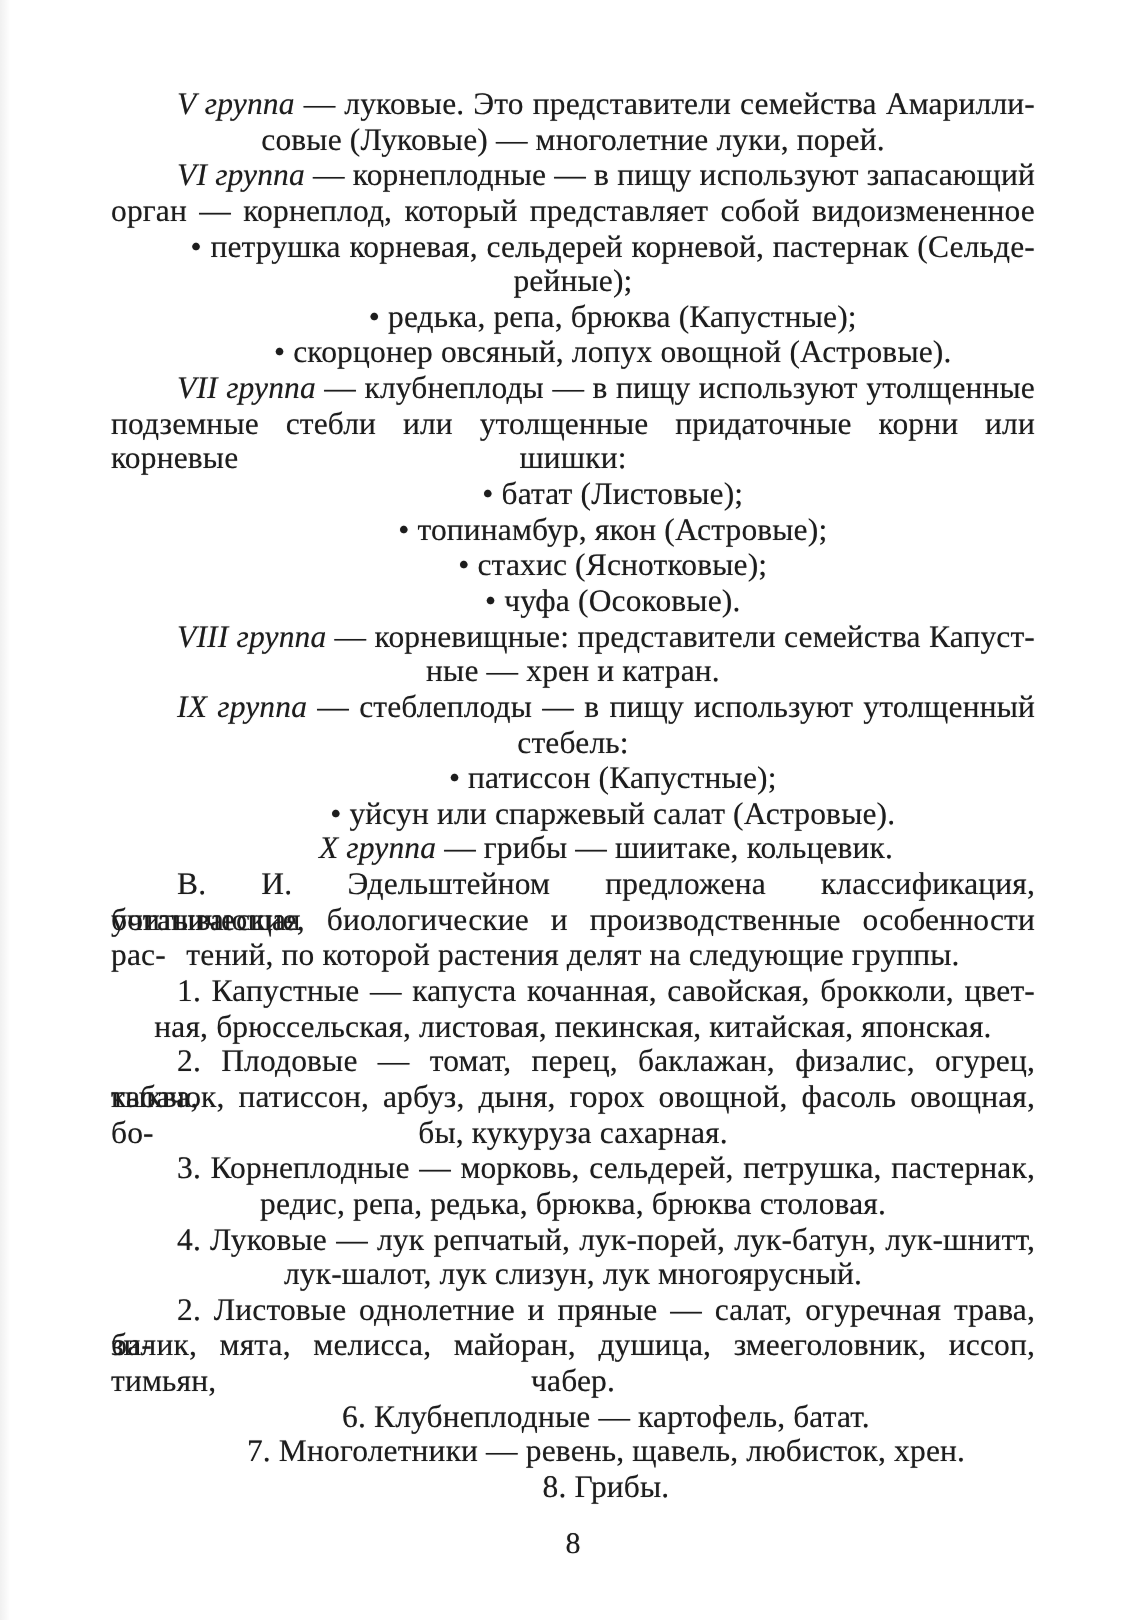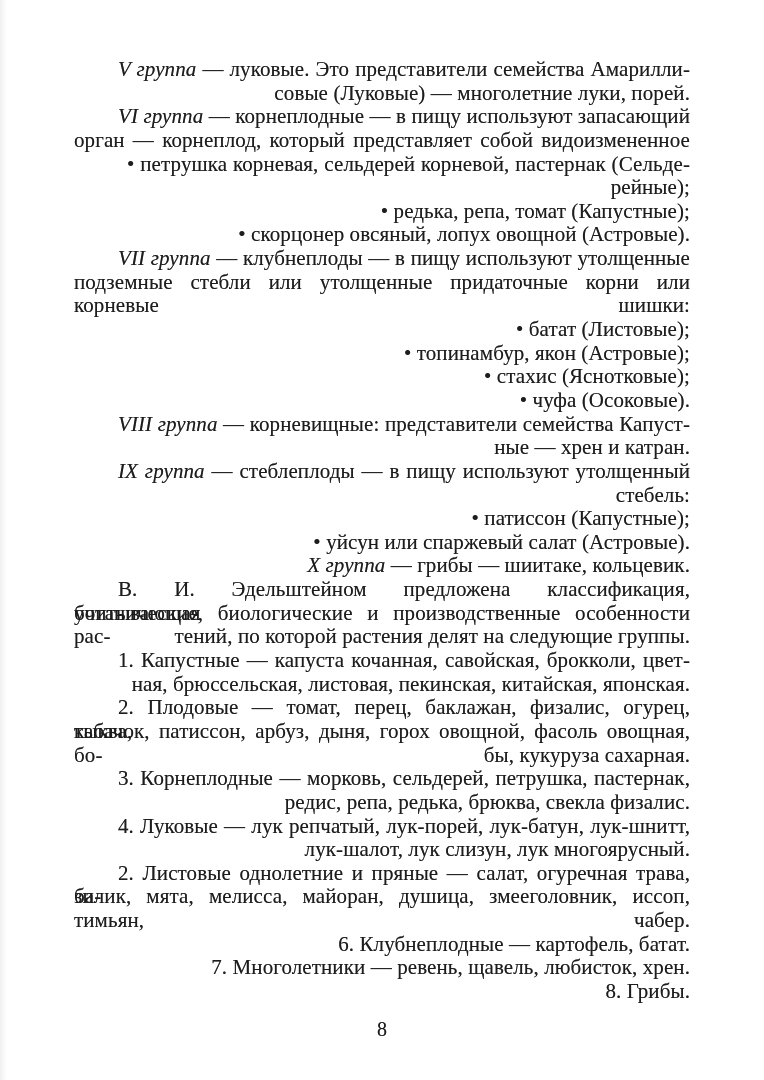--- a/index.html
+++ b/index.html
@@ -23,21 +23,21 @@
   .text-block {
     position: absolute; left: 74px; top: 58px; width: 616px;
     color: #1d1d1d;
     font-size: 21px;
     letter-spacing: 0.1px;
     text-shadow: 0 0 0.5px rgba(25,25,25,0.55);
   }
   .ln { height: 23.65px; line-height: 23.65px; }
   
   .ln.pj, .ln.bj, .ln.j { text-align: justify; text-align-last: justify; }
-  .ln.pl, .ln.l, .ln.bl { text-align: right; }
+  .ln.pl, .ln.l, .ln.bl { text-align: center; }
   
   .ln.pj, .ln.pl { text-indent: 44px; }
   
   .ln.bj, .ln.bl { text-indent: 53px; }
   .ln i { font-style: italic; }
   .page-number {
     margin-top: 13px;
     text-align: center;
     font-size: 20px;
     line-height: 24px;
@@ -49,21 +49,21 @@
 <div class="page">
   <div class="scan-edge"></div>
   <div class="text-block">
 
   <div class="ln pj"><i>V группа</i> — луковые. Это представители семейства Амарилли-</div>
       <div class="ln l">совые (Луковые) — многолетние луки, порей.</div>
       <div class="ln pj"><i>VI группа</i> — корнеплодные — в пищу используют запасающий</div>
       <div class="ln j">орган — корнеплод, который представляет собой видоизмененное</div>
       <div class="ln bj">• петрушка корневая, сельдерей корневой, пастернак (Сельде-</div>
       <div class="ln l">рейные);</div>
-      <div class="ln bl">• редька, репа, томат (Капустные);</div>
+      <div class="ln bl">• редька, репа, брюква (Капустные);</div>
       <div class="ln bl">• скорцонер овсяный, лопух овощной (Астровые).</div>
       <div class="ln pj"><i>VII группа</i> — клубнеплоды — в пищу используют утолщенные</div>
       <div class="ln j">подземные стебли или утолщенные придаточные корни или корневые</div>
       <div class="ln l">шишки:</div>
       <div class="ln bl">• батат (Листовые);</div>
       <div class="ln bl">• топинамбур, якон (Астровые);</div>
       <div class="ln bl">• стахис (Яснотковые);</div>
       <div class="ln bl">• чуфа (Осоковые).</div>
       <div class="ln pj"><i>VIII группа</i> — корневищные: представители семейства Капуст-</div>
       <div class="ln l">ные — хрен и катран.</div>
@@ -74,21 +74,21 @@
       <div class="ln pl"><i>X группа</i> — грибы — шиитаке, кольцевик.</div>
       <div class="ln pj">В. И. Эдельштейном предложена классификация, учитывающая</div>
       <div class="ln j">ботанические, биологические и производственные особенности рас-</div>
       <div class="ln l">тений, по которой растения делят на следующие группы.</div>
       <div class="ln pj">1. Капустные — капуста кочанная, савойская, брокколи, цвет-</div>
       <div class="ln l">ная, брюссельская, листовая, пекинская, китайская, японская.</div>
       <div class="ln pj">2. Плодовые — томат, перец, баклажан, физалис, огурец, тыква,</div>
       <div class="ln j">кабачок, патиссон, арбуз, дыня, горох овощной, фасоль овощная, бо-</div>
       <div class="ln l">бы, кукуруза сахарная.</div>
       <div class="ln pj">3. Корнеплодные — морковь, сельдерей, петрушка, пастернак,</div>
-      <div class="ln l">редис, репа, редька, брюква, свекла физалис.</div>
+      <div class="ln l">редис, репа, редька, брюква, брюква столовая.</div>
       <div class="ln pj">4. Луковые — лук репчатый, лук-порей, лук-батун, лук-шнитт,</div>
       <div class="ln l">лук-шалот, лук слизун, лук многоярусный.</div>
       <div class="ln pj">2. Листовые однолетние и пряные — салат, огуречная трава, ба-</div>
       <div class="ln j">зилик, мята, мелисса, майоран, душица, змееголовник, иссоп, тимьян,</div>
       <div class="ln l">чабер.</div>
       <div class="ln pl">6. Клубнеплодные — картофель, батат.</div>
       <div class="ln pl">7. Многолетники — ревень, щавель, любисток, хрен.</div>
       <div class="ln pl">8. Грибы.</div>
       <div class="page-number">8</div>
     </div>

